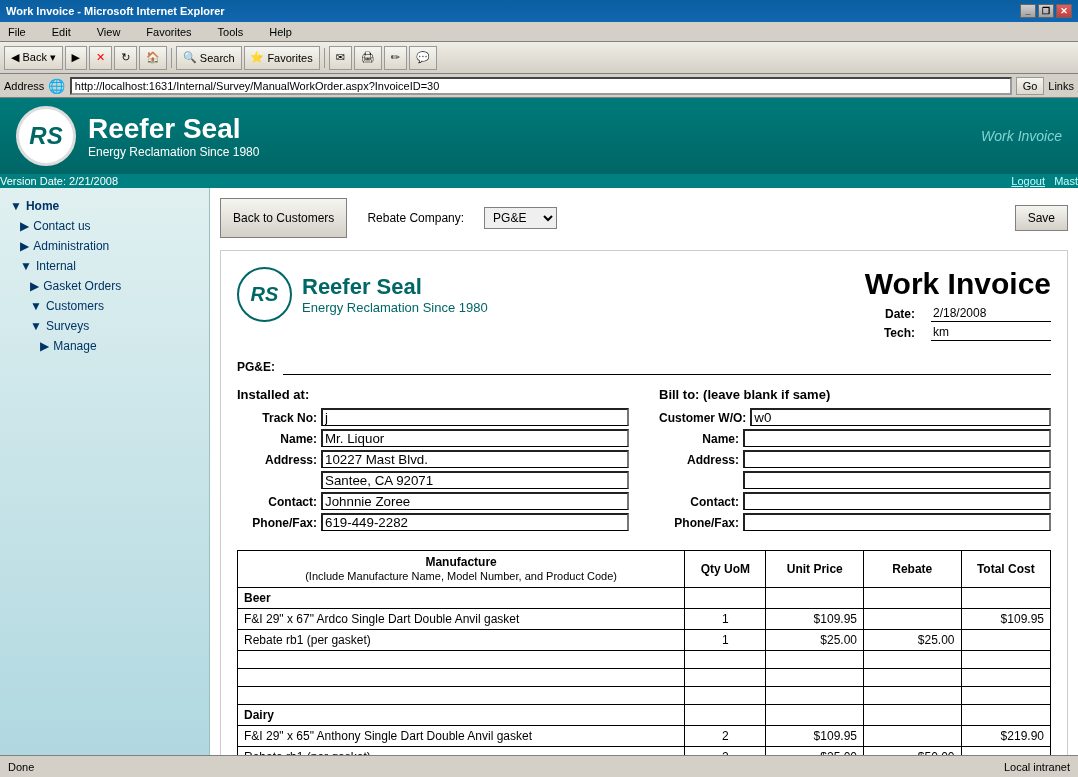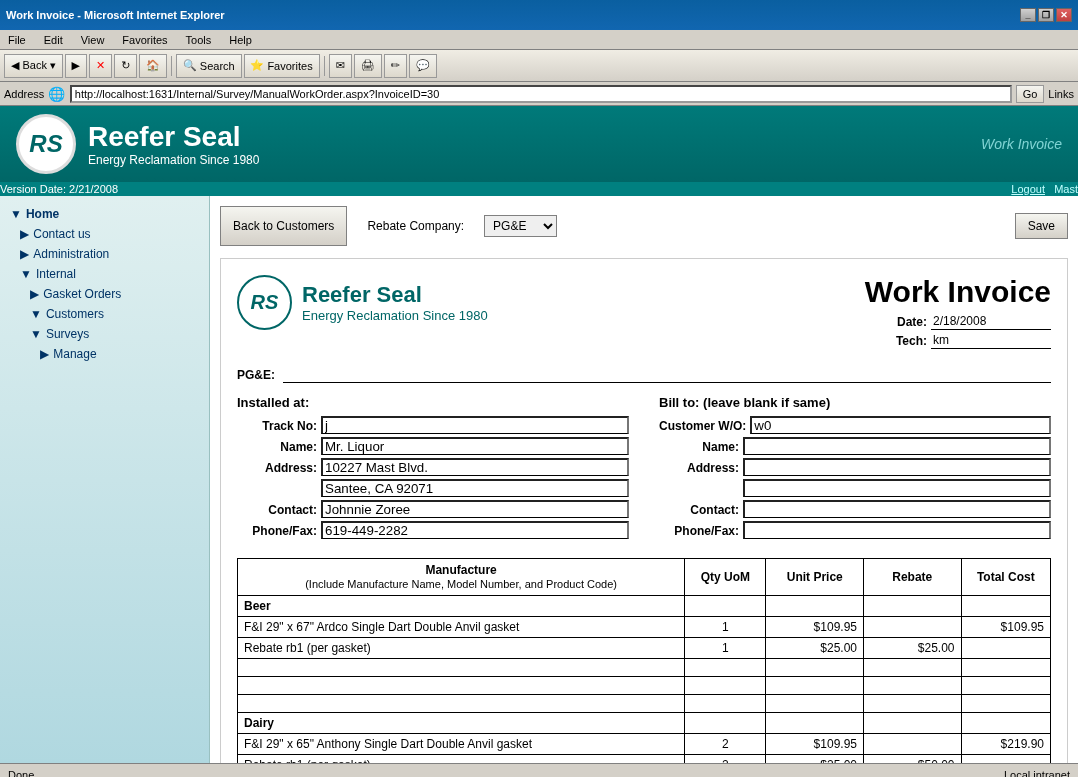--- a/index.html
+++ b/index.html
@@ -2,21 +2,21 @@
 <html><head>
   <meta charset="utf-8">
   <style>
     * { margin: 0; padding: 0; box-sizing: border-box; }
     body { font-family: Arial, sans-serif; font-size: 12px; background: #fff; width: 1078px; height: 777px; overflow: hidden; }
 
     
     .title-bar {
       background: linear-gradient(to bottom, #0a5fa0, #1166b0);
       color: white;
-      height: 30px;
+      height: 22px;
       display: flex;
       align-items: center;
       padding: 0 6px;
       font-size: 11px;
       font-weight: bold;
     }
     .title-bar .title-text { flex: 1; }
     .title-bar .win-buttons { display: flex; gap: 2px; }
     .win-btn {
       width: 16px; height: 14px;
@@ -25,21 +25,21 @@
       display: flex; align-items: center; justify-content: center;
       font-size: 9px; cursor: pointer; color: #000;
     }
 
     .menu-bar {
       background: #d4d0c8;
       height: 20px;
       display: flex;
       align-items: center;
       padding: 0 4px;
-      gap: 10px;
+      gap: 18px;
       font-size: 11px;
       border-bottom: 1px solid #808080;
     }
     .menu-item { cursor: pointer; padding: 1px 4px; }
 
     .toolbar {
       background: linear-gradient(to bottom, #f0ede4, #d4d0c8);
       height: 32px;
       display: flex;
       align-items: center;
@@ -214,21 +214,21 @@
       border-radius: 50%;
       border: 2px solid #006666;
       display: flex; align-items: center; justify-content: center;
       font-size: 20px; color: #006666; font-weight: bold; font-style: italic;
     }
     .inv-brand .inv-brand-name { font-size: 22px; font-weight: bold; color: #006666; }
     .inv-brand .inv-brand-tag { font-size: 13px; color: #006666; }
     .invoice-title-block { text-align: right; }
     .invoice-title { font-size: 30px; font-weight: bold; color: #000; }
     .invoice-meta { font-size: 12px; margin-top: 4px; }
-    .invoice-meta-row { display: flex; align-items: center; justify-content: flex-end; gap: 4px; margin: 2px 0; }
+    .invoice-meta-row { display: flex; align-items: center; justify-content: flex-end; gap: 16px; margin: 2px 0; }
     .meta-label { font-weight: bold; }
     .meta-input {
       border: none; border-bottom: 1px solid #000;
       width: 120px; font-size: 12px; padding: 1px 2px;
     }
 
     
     .pge-row {
       display: flex;
       align-items: center;

